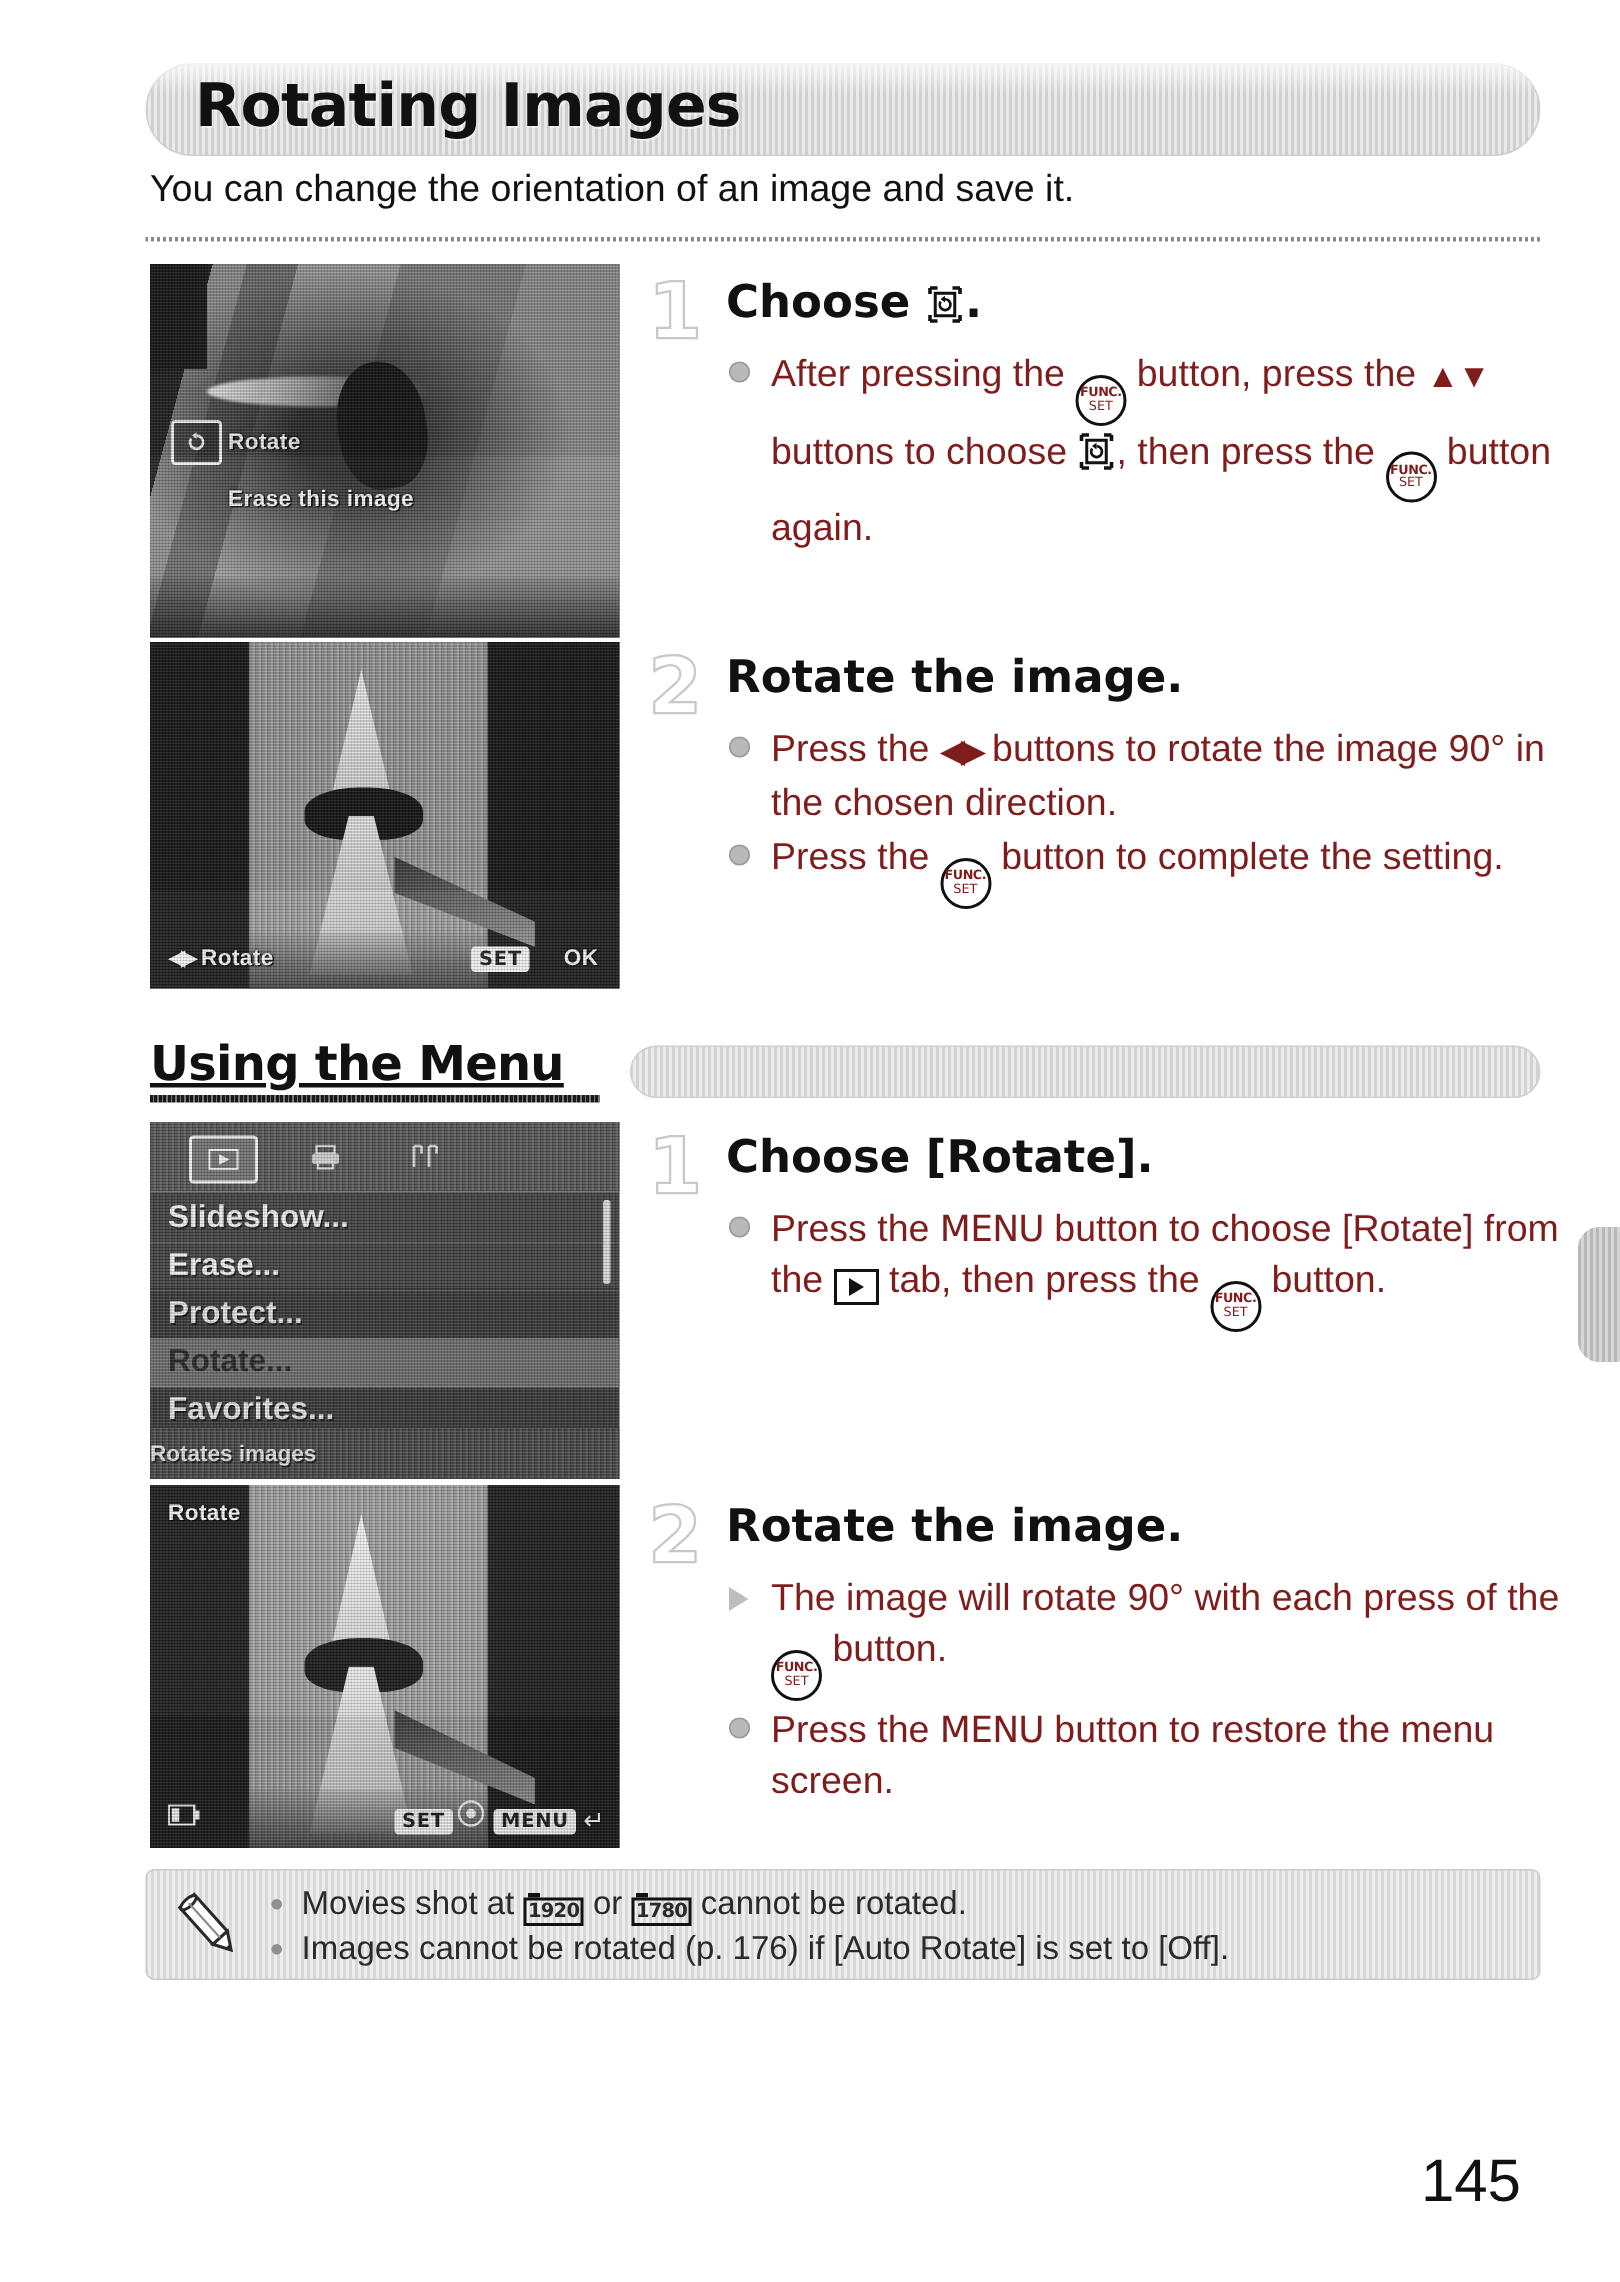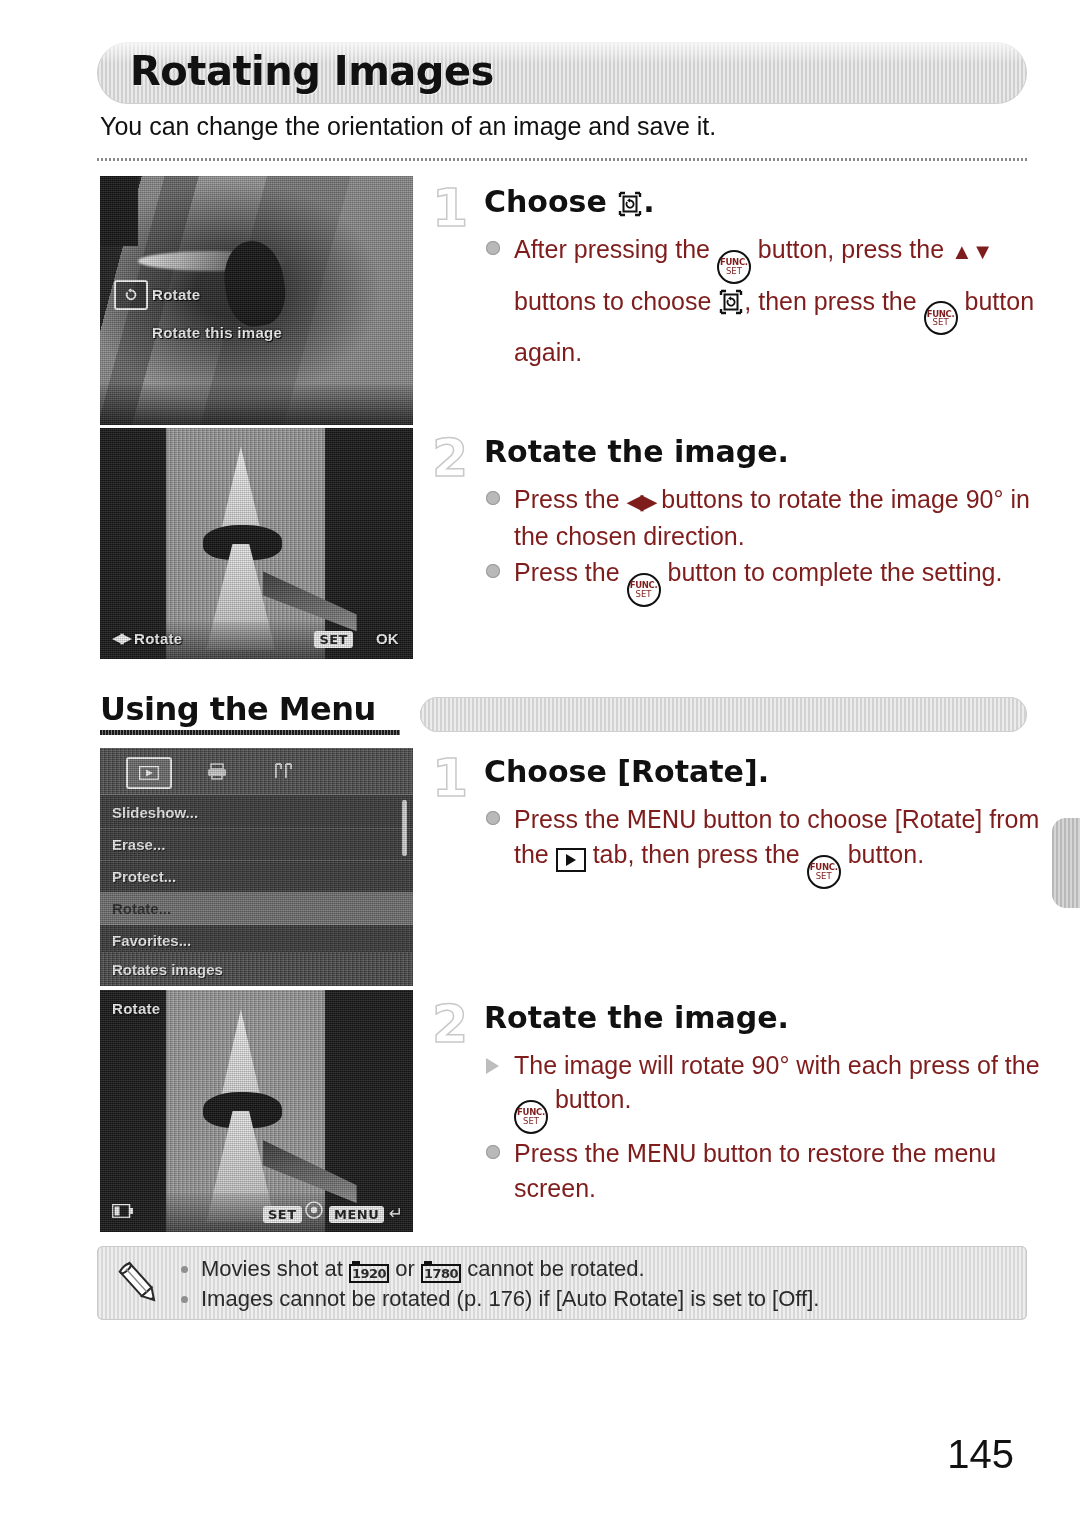--- a/index.html
+++ b/index.html
@@ -144,32 +144,32 @@
     border-bottom:1px solid #6e6e6e;
   }
   .tab{
     position:absolute;top:9px;width:42px;height:28px;
     display:flex;align-items:center;justify-content:center;
   }
   .tab.sel{border:2px solid #f0f0f0;background:#6f6f6f;border-radius:3px;}
   .menu-row{
     position:absolute;left:0;right:0;height:32px;
     display:flex;align-items:center;
-    color:#ededed;font-size:15px;font-weight:bold;
+    color:#ededed;font-size:21px;font-weight:bold;
     padding-left:12px;
     text-shadow:1px 1px 0 rgba(0,0,0,.65);
     border-bottom:1px solid rgba(255,255,255,.12);
     background:repeating-linear-gradient(90deg,rgba(255,255,255,.03) 0 2px,rgba(0,0,0,.05) 2px 4px);
   }
   .menu-row.hl{
     background:#737373;color:#2a2a2a;text-shadow:none;
   }
   .menu-foot{
     position:absolute;left:0;right:0;bottom:0;height:34px;
-    display:flex;align-items:center;padding-left:12px;
+    display:flex;align-items:center;padding-left:0;
     color:#ededed;font-size:15px;font-weight:bold;
     text-shadow:1px 1px 0 rgba(0,0,0,.65);
     background:repeating-linear-gradient(90deg,#454545 0 2px,#555 2px 4px);
   }
   .scrollbar{
     position:absolute;right:6px;top:52px;width:5px;height:56px;background:#d9d9d9;border-radius:2px;
   }
 
   
   .step{position:absolute;}
@@ -237,21 +237,21 @@
     font-size:13px;font-weight:bold;line-height:15px;vertical-align:-2px;
     font-family:"DejaVu Sans", sans-serif;letter-spacing:-.5px;
     position:relative;
   }
   .ic-res::before{
     content:"";position:absolute;left:1px;top:-5px;width:8px;height:3px;background:#111;
   }
 
   
   .sec-head{
-    position:absolute;left:100px;top:690px;
+    position:absolute;left:100px;top:690px;text-decoration:underline;
   }
   .sec-head .t{
     font-size:32px;font-weight:bold;
     font-family:"DejaVu Sans", sans-serif;
     letter-spacing:-.5px;
   }
   .sec-head .underline{
     margin-top:2px;height:5px;width:300px;
     background:repeating-linear-gradient(90deg,#1a1a1a 0 2px,#777 2px 3px);
   }
@@ -316,21 +316,21 @@
     <div class="blob"></div>
     <div class="dark-b"></div>
 
     <div class="func-icon">
       <svg width="18" height="16" viewBox="0 0 18 16">
         <path d="M9 3.4a4.4 4.4 0 1 1-3.6 1.9" fill="none" stroke="#f4f4f4" stroke-width="1.8"></path>
         <path d="M9 1.2v4.4l-3-2.2z" fill="#f4f4f4"></path>
       </svg>
     </div>
     <div class="shot-label" style="left:52px;top:110px;">Rotate</div>
-    <div class="shot-label" style="left:52px;top:148px;">Rotate this image</div>
+    <div class="shot-label" style="left:52px;top:148px;">Erase this image</div>
     <div class="grain"></div>
   </div>
 
   <div class="step" style="left:432px;top:182px;">
     <div class="step-num">1</div>
     <div class="step-title">
       <span>Choose </span><span class="ic ic-rotate">
         <svg width="26" height="26" viewBox="0 0 26 26">
           <path d="M3 2h5M18 2h5M3 24h5M18 24h5M3 2v4M23 2v4M3 24v-4M23 24v-4" stroke="#111" stroke-width="2.4" fill="none"></path>
           <rect x="6.5" y="5.5" width="13" height="15" fill="none" stroke="#111" stroke-width="2"></rect>

